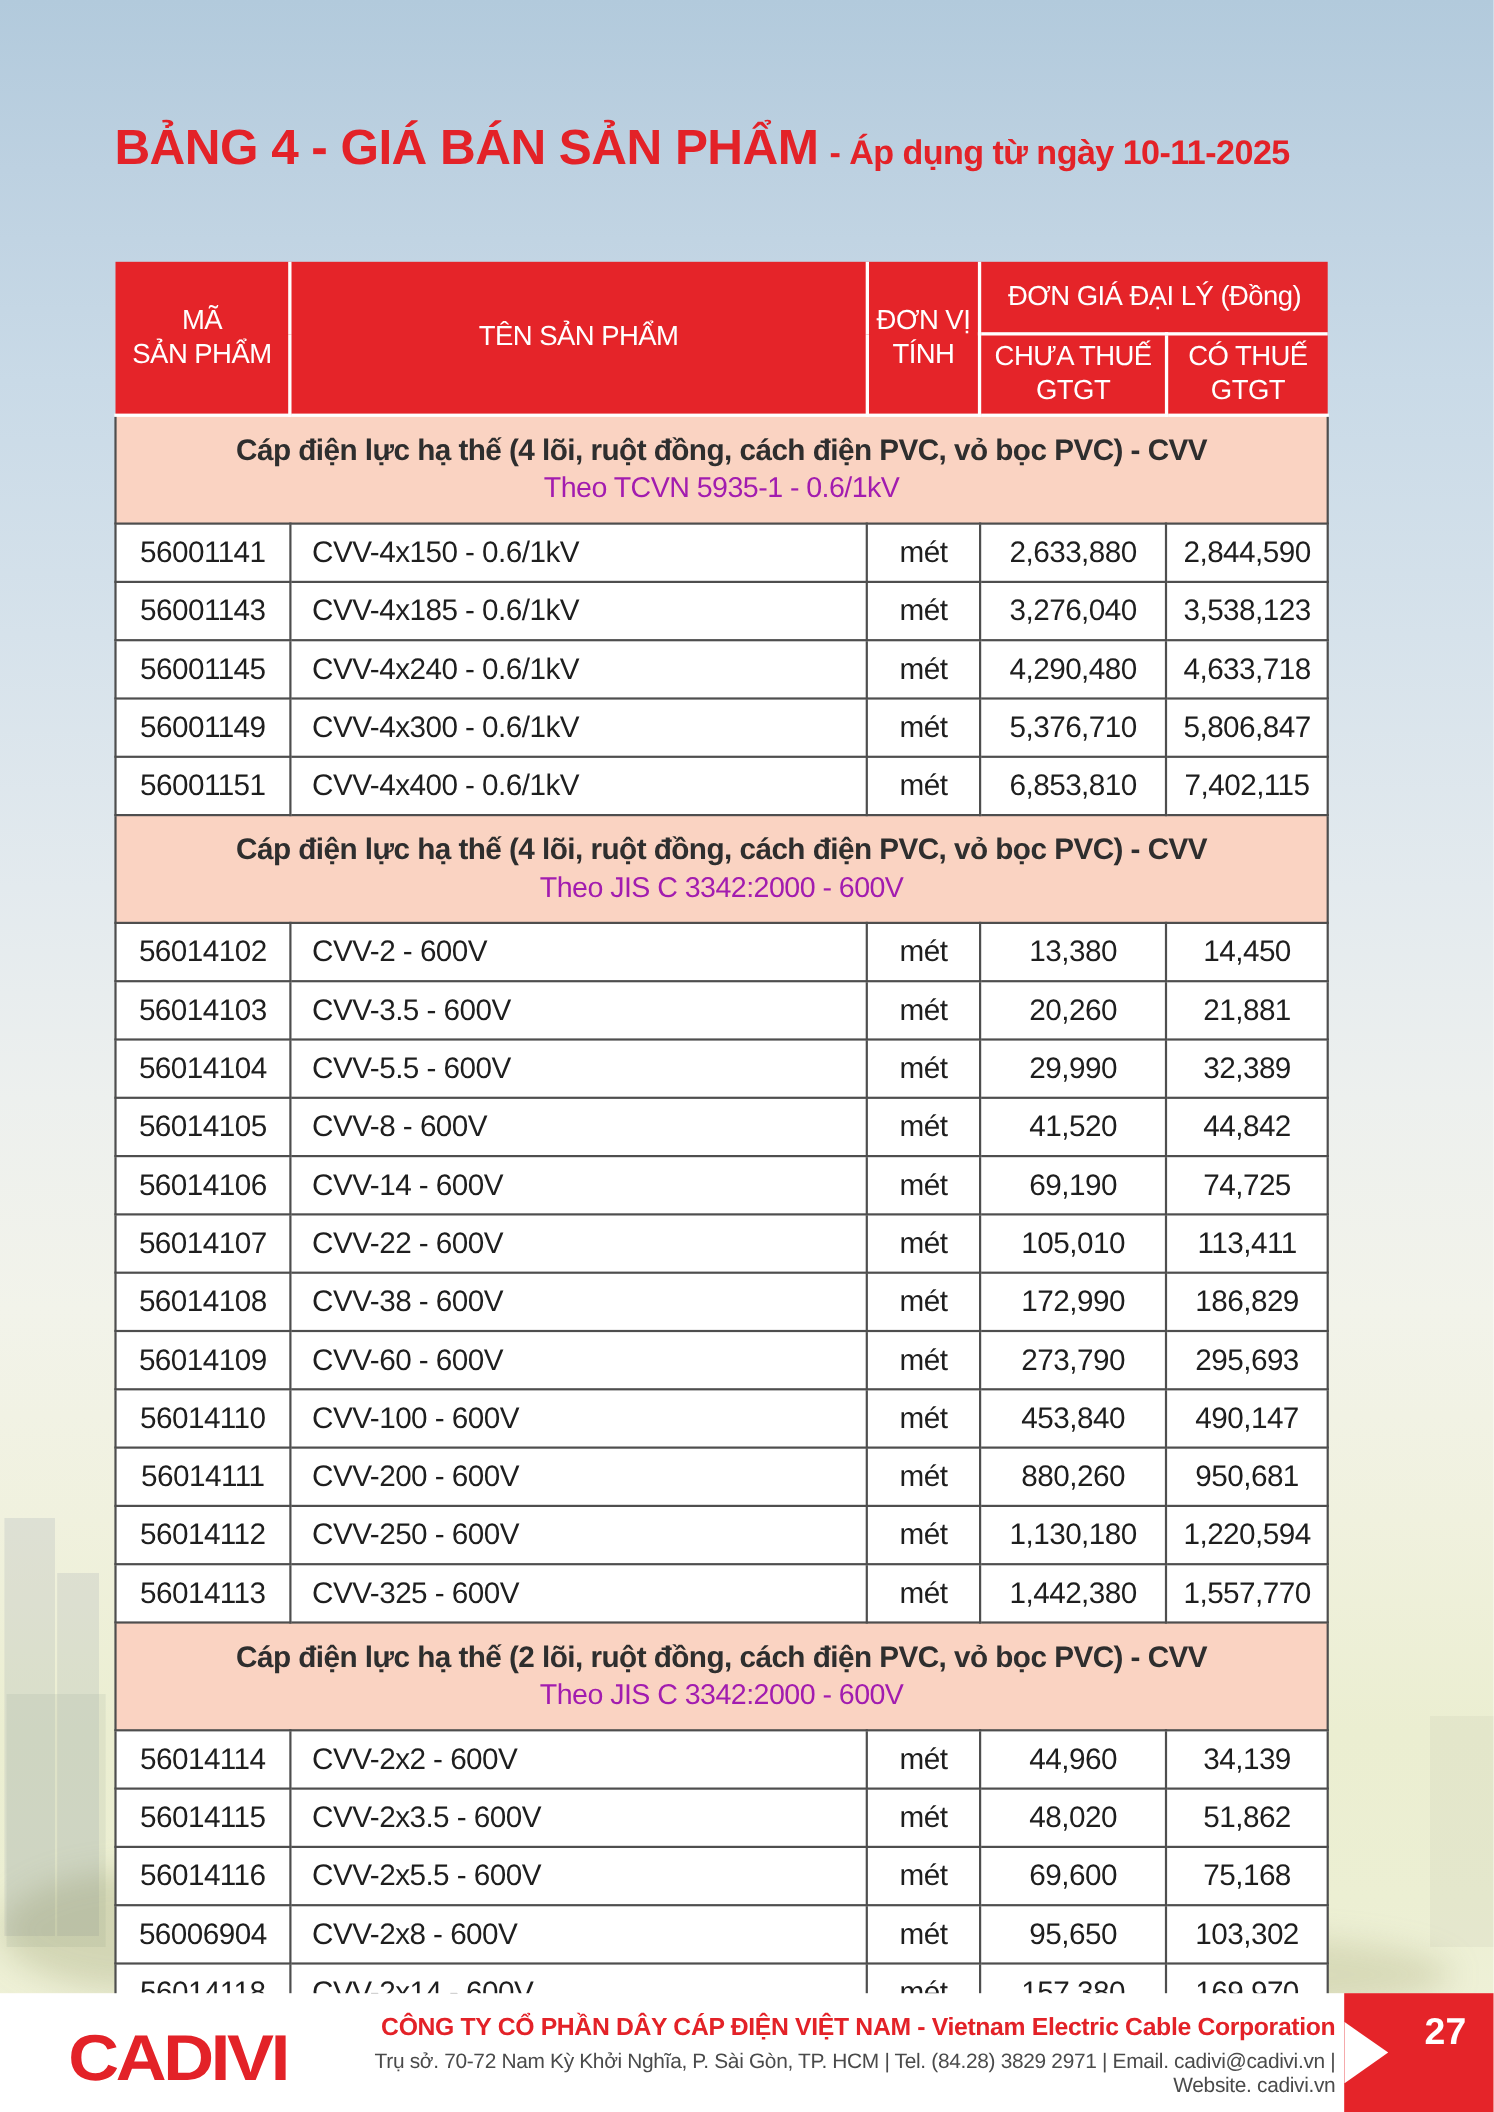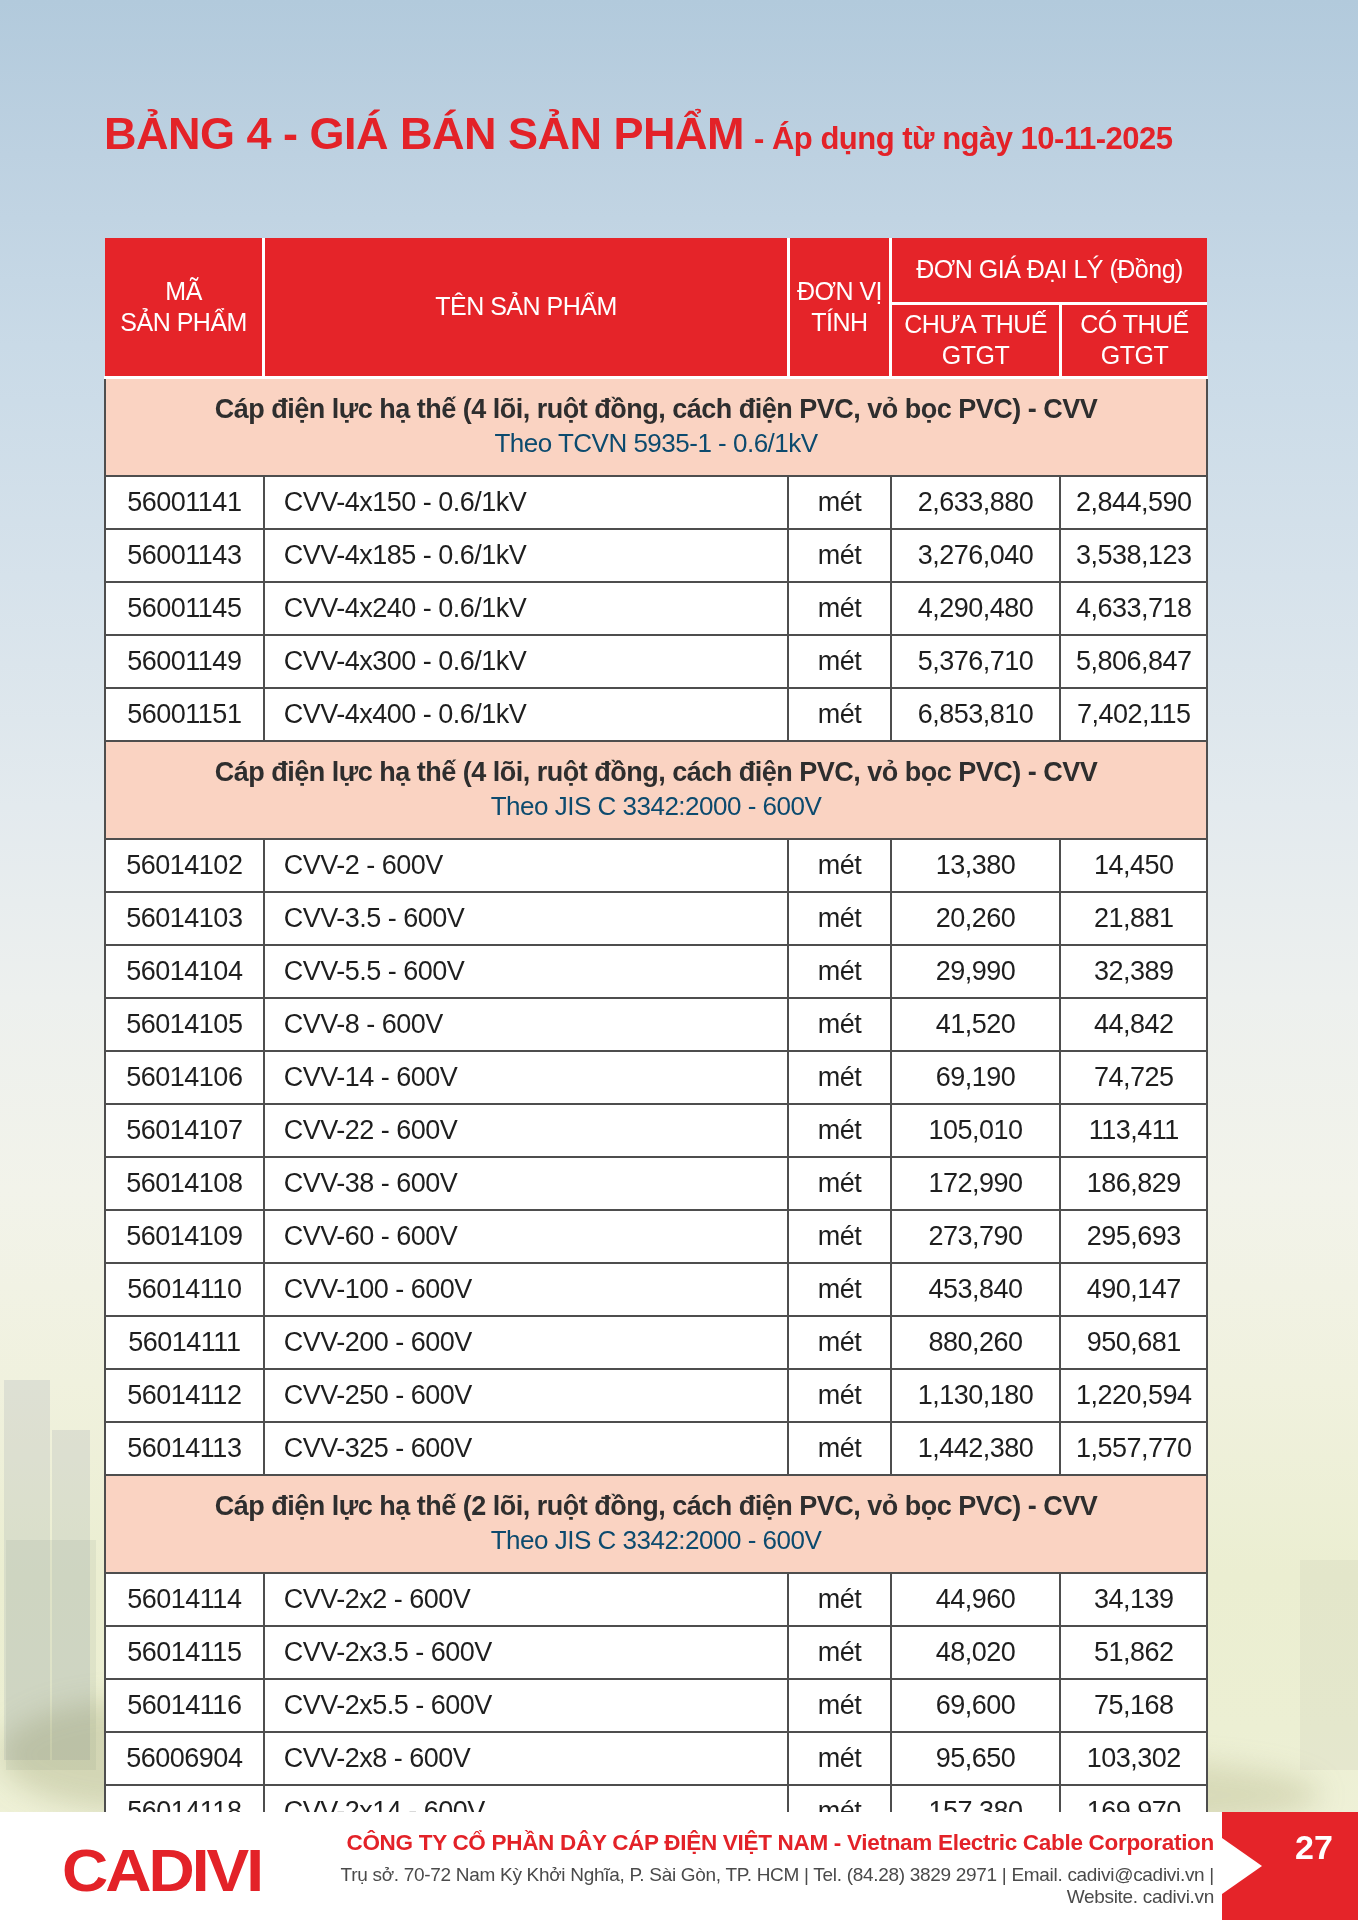--- a/index.html
+++ b/index.html
@@ -41,21 +41,21 @@
   .price-table thead tr:last-child th:last-child{border-right:none;}
   .price-table thead tr:first-child th{height:56px;}
   .price-table thead tr:last-child th{height:58px;}
   .th-code,.th-name,.th-unit{height:124px;}
   .price-table tbody td{background:#ffffff;border:2px solid #4e4e4e;
     font-size:27px;color:#1e1e1e;letter-spacing:-0.5px;text-align:center;vertical-align:middle;
     height:51px;padding:0 4px;}
   .price-table tbody td.cell-name{text-align:left;padding-left:19px;}
   .price-table tbody td.section-band{background:#fad3c2;height:84px;text-align:center;padding:6px 10px;}
   .section-band .sec-title{font-size:27px;font-weight:bold;color:#2e2e2e;letter-spacing:-0.5px;line-height:1.25;}
-  .section-band .sec-sub{font-size:26px;font-weight:normal;color:#0c4a6e;letter-spacing:-0.5px;line-height:1.25;}
+  .section-band .sec-sub{font-size:26px;font-weight:normal;color:#a21caf;letter-spacing:-0.5px;line-height:1.25;}
 
   
   .footer{position:absolute;left:0;top:1812px;width:1358px;height:108px;background:#ffffff;text-align:right;}
   .logo{position:absolute;left:62px;top:22px;font-size:64px;font-weight:900;color:#e32228;
     letter-spacing:-3px;transform:scaleY(0.92);font-family:"Liberation Sans",sans-serif;}
   .footer-text{position:absolute;left:334px;top:18px;width:880px;}
   .company{font-size:22.5px;font-weight:bold;color:#e32228;letter-spacing:-0.3px;}
   .address{font-size:19px;color:#4a4a4a;margin-top:8px;letter-spacing:-0.3px;}
   .page-badge{position:absolute;left:1222px;top:1812px;width:136px;height:108px;background:#e52429;}
   .badge-notch{position:absolute;left:0;top:26px;width:40px;height:56px;background:#ffffff;

